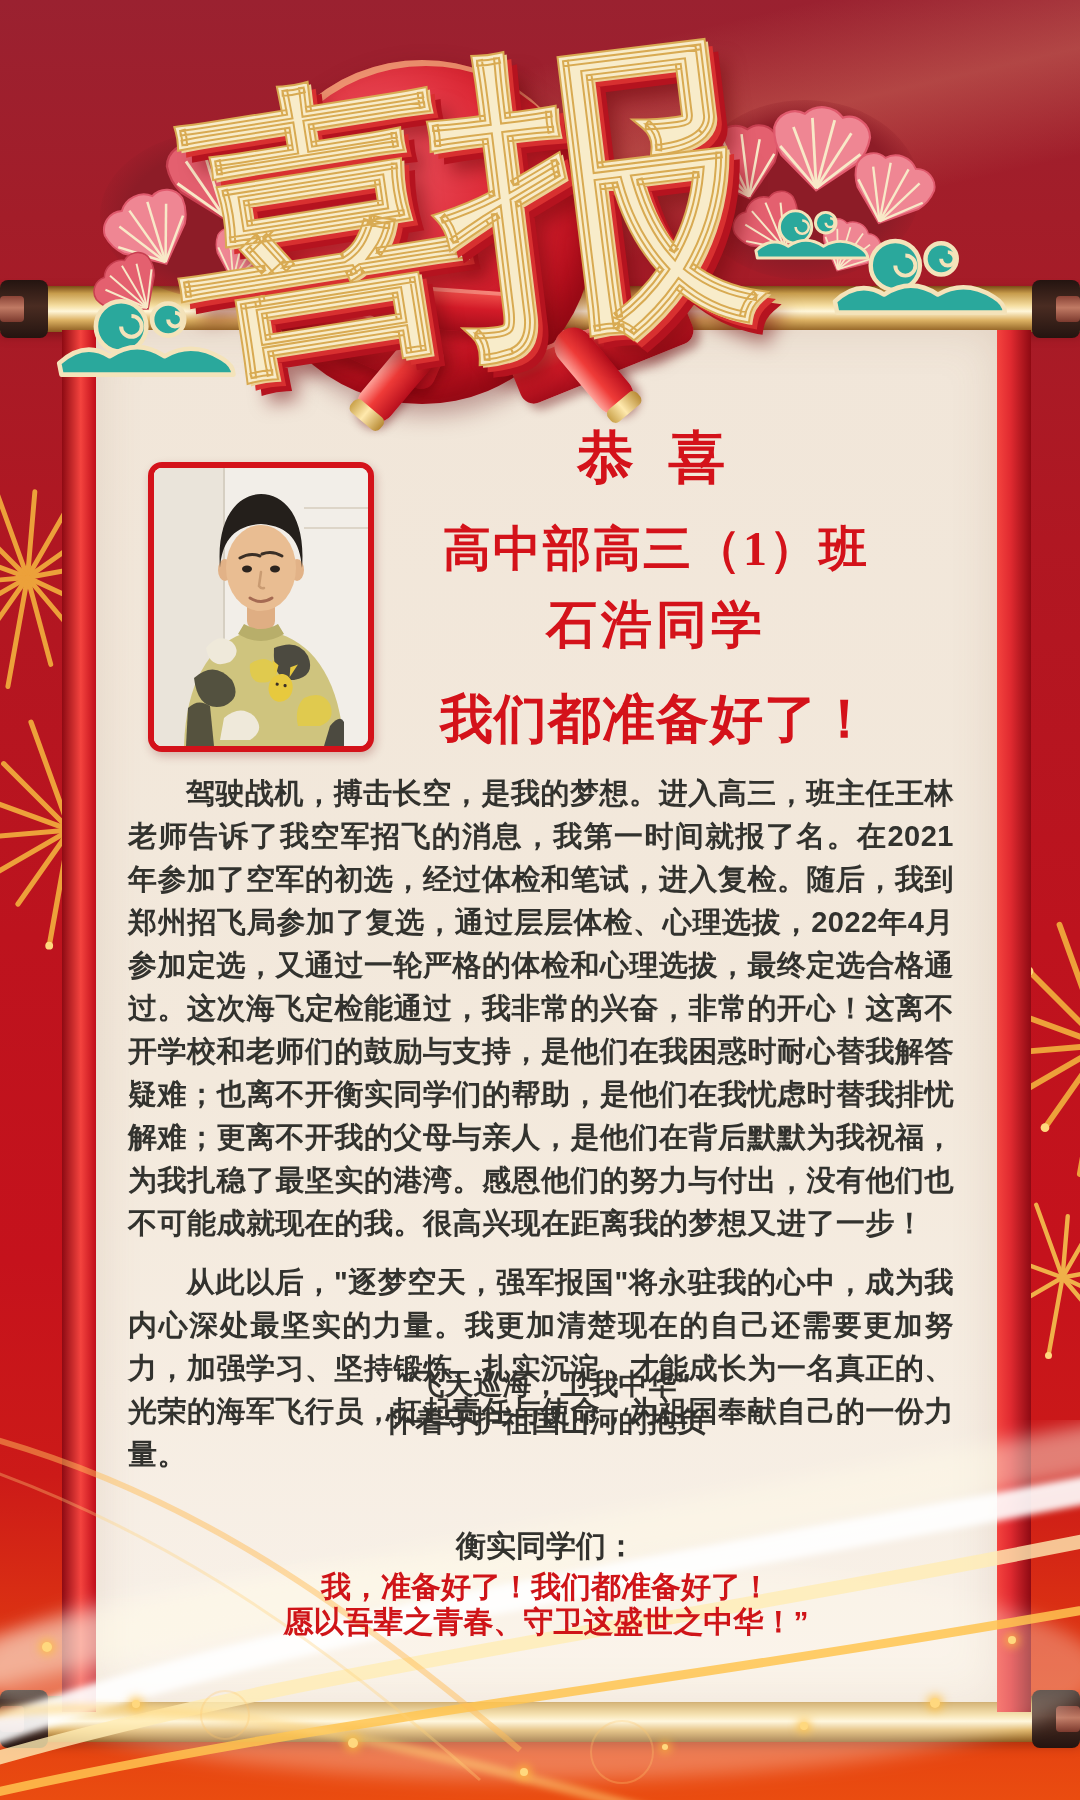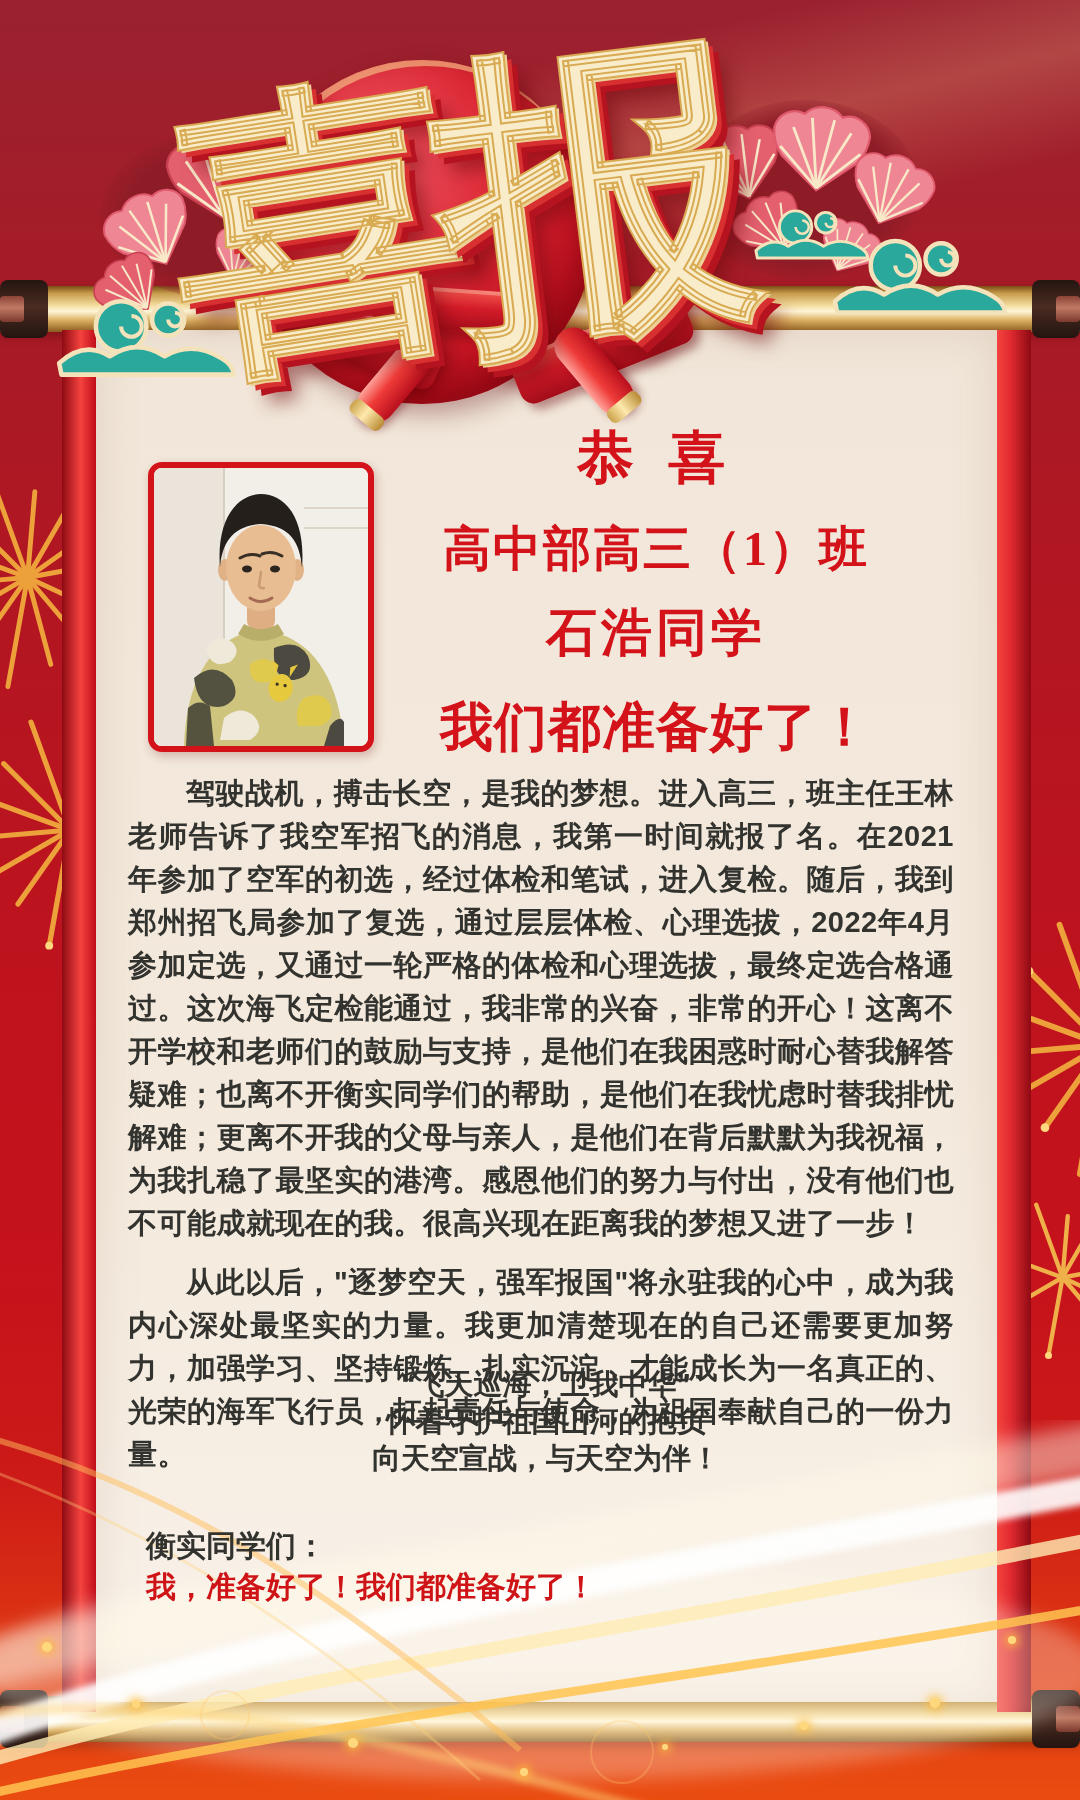--- a/index.html
+++ b/index.html
@@ -54,28 +54,28 @@
   .cracker .band{position:absolute;left:0;bottom:-4px;width:38px;height:16px;border-radius:6px;
     background:linear-gradient(90deg,#caa24a,#ffe9ad 45%,#b88a34);}
 
   
   .photo{left:148px;top:462px;width:214px;height:278px;border:6px solid #d4121a;border-radius:14px;
     background:#f2eee8;overflow:hidden;box-shadow:2px 4px 10px rgba(120,20,20,.25);}
   .congrats{left:350px;top:420px;width:612px;text-align:center;color:#d4121a;
     font-family:"Liberation Serif",serif;font-weight:700;}
   .congrats .l1{font-size:57px;letter-spacing:10px;}
   .congrats .l2{font-size:48px;margin-top:20px;letter-spacing:2px;}
-  .congrats .l3{font-size:51px;margin-top:18px;letter-spacing:4px;}
+  .congrats .l3{font-size:51px;margin-top:10px;letter-spacing:4px;}
   .congrats .l4{font-size:53px;margin-top:24px;letter-spacing:1px;}
   .bodytext{left:112px;top:756px;width:858px;color:#32322e;font-weight:700;
     font-size:29px;line-height:43px;letter-spacing:.5px;text-align:justify;}
   .bodytext p{margin:16px;text-indent:2em;}
   .poem{left:146px;top:1366px;width:800px;text-align:center;color:#32322e;font-weight:700;
     font-size:29px;line-height:37px;}
-  .closing{left:146px;top:1528px;width:800px;font-weight:700;font-size:30px;line-height:35px;}
+  .closing{left:146px;top:1528px;width:800px;text-align:center;font-weight:700;font-size:30px;line-height:35px;}
   .closing .salut{color:#32322e;margin-bottom:6px;}
   .closing .red{color:#cf1418;}
 
   
   .dot{border-radius:50%;background:#ffd87e;box-shadow:0 0 10px 3px rgba(255,190,60,.8);}
   .ring{border-radius:50%;border:2px solid rgba(255,200,110,.3);}
 </style>
 </head>
 <body>
 
@@ -441,21 +441,21 @@
   </div>
 
   <div class="abs bodytext">
     <p>驾驶战机，搏击长空，是我的梦想。进入高三，班主任王林老师告诉了我空军招飞的消息，我第一时间就报了名。在2021年参加了空军的初选，经过体检和笔试，进入复检。随后，我到郑州招飞局参加了复选，通过层层体检、心理选拔，2022年4月参加定选，又通过一轮严格的体检和心理选拔，最终定选合格通过。这次海飞定检能通过，我非常的兴奋，非常的开心！这离不开学校和老师们的鼓励与支持，是他们在我困惑时耐心替我解答疑难；也离不开衡实同学们的帮助，是他们在我忧虑时替我排忧解难；更离不开我的父母与亲人，是他们在背后默默为我祝福，为我扎稳了最坚实的港湾。感恩他们的努力与付出，没有他们也不可能成就现在的我。很高兴现在距离我的梦想又进了一步！</p>
     <p>从此以后，"逐梦空天，强军报国"将永驻我的心中，成为我内心深处最坚实的力量。我更加清楚现在的自己还需要更加努力，加强学习、坚持锻炼、扎实沉淀，才能成长为一名真正的、光荣的海军飞行员，扛起责任与使命，为祖国奉献自己的一份力量。</p>
   </div>
 
   <div class="abs poem">
     <div>“飞天巡海，卫我中华”</div>
     <div>怀着守护祖国山河的抱负</div>
-    <div>向天空宣战，与天空为伴！</div>
   </div>
 
   <div class="abs closing">
     <div class="salut">衡实同学们：</div>
     <div class="red">我，准备好了！我们都准备好了！</div>
+    <div class="red">愿以吾辈之青春、守卫这盛世之中华！”</div>
   </div>
 
 </div>
 
 </body></html>

